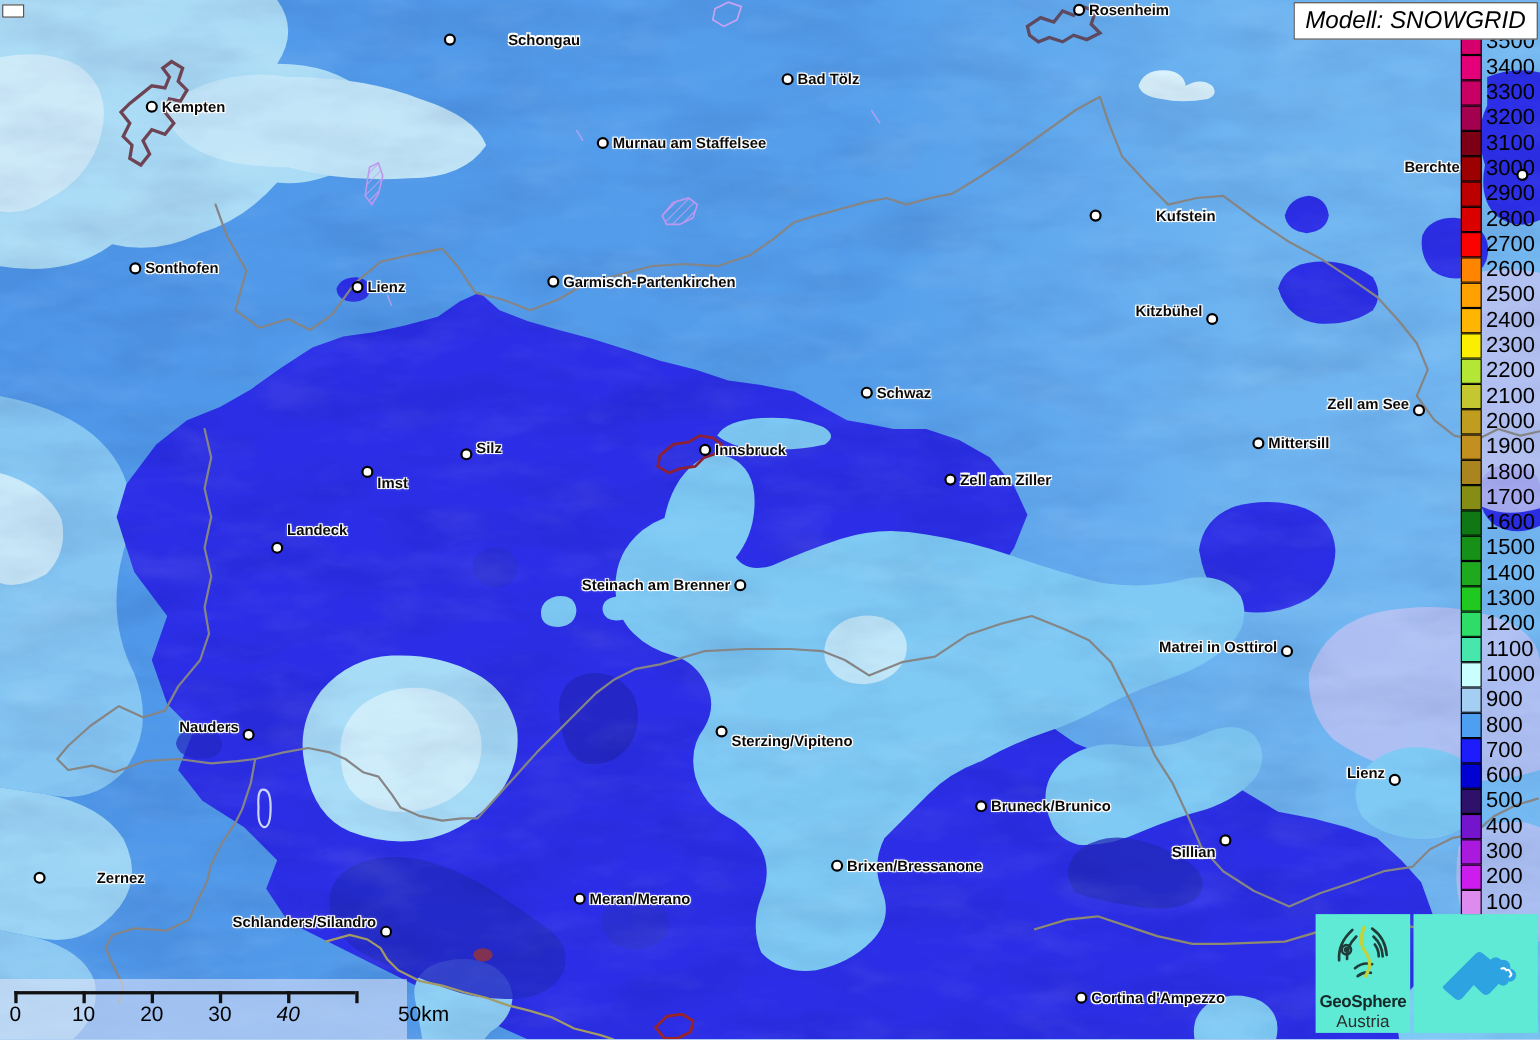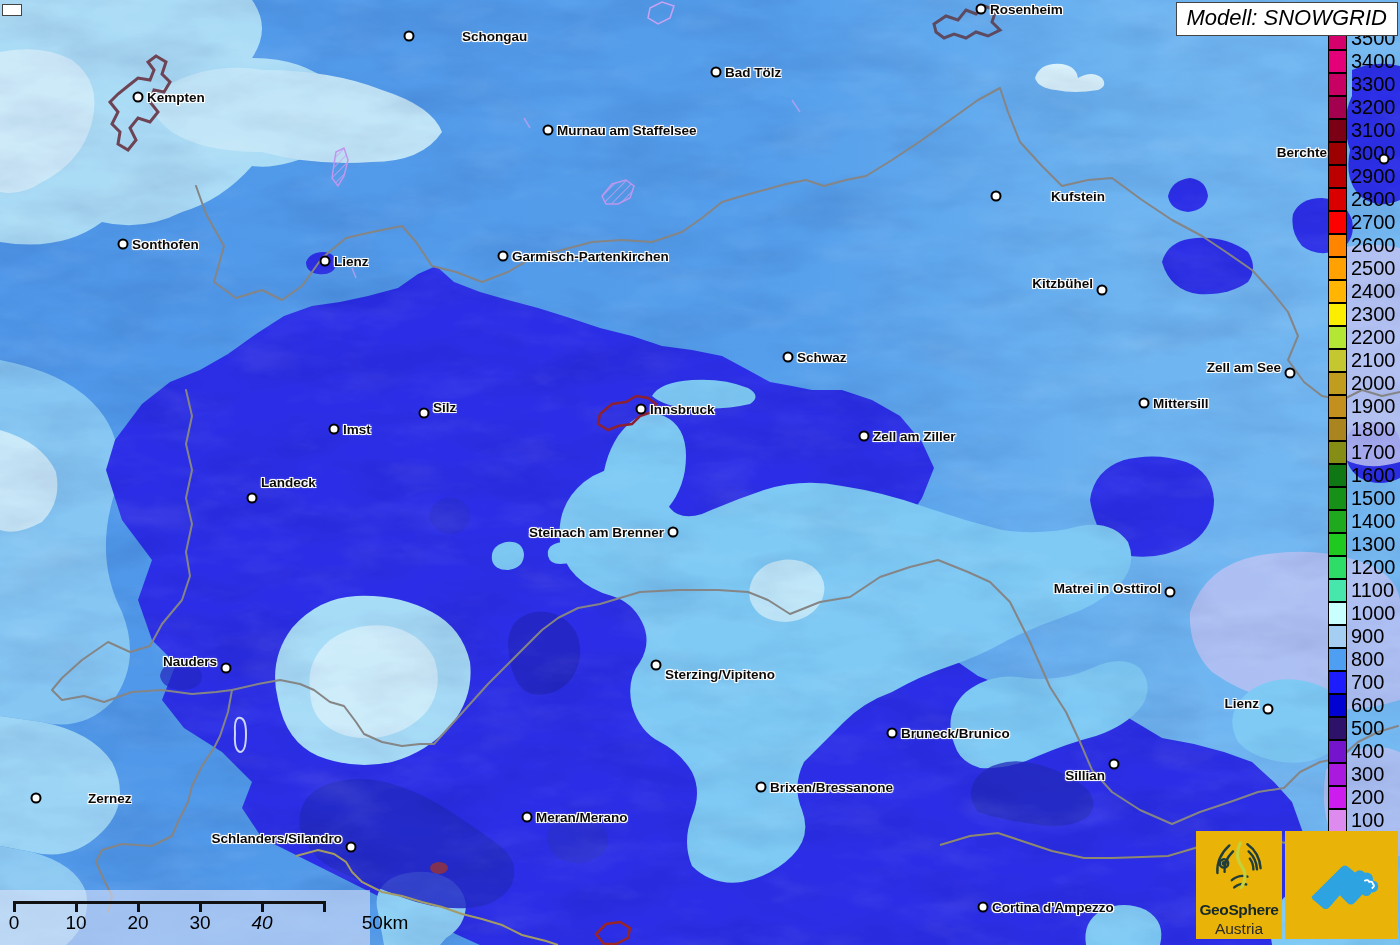--- a/index.html
+++ b/index.html
@@ -34,21 +34,21 @@
   .city-label.l{transform:translate(-100%,-50%);}
 
   
   .scalebar{position:absolute;left:0;top:890px;width:370px;height:55px;z-index:15;
             background:rgba(230,231,250,0.55);}
   .sb-line{position:absolute;left:13px;top:11px;width:310px;height:2.5px;background:#111;}
   .sb-tick{position:absolute;top:11px;width:2.5px;height:11px;background:#111;}
   .sb-lab{position:absolute;top:22px;font-size:19px;color:#000;transform:translateX(-50%);}
 
   
-  .brand{position:absolute;background:#eab308;z-index:15;}
+  .brand{position:absolute;background:#5eead4;z-index:15;}
   .brand.geos{left:1196px;top:831px;width:86px;height:108px;text-align:center;}
   .brand.geos svg{margin-top:6px;}
   .g1{font-size:15.5px;font-weight:bold;color:#15292a;letter-spacing:-0.4px;margin-top:0px;}
   .g2{font-size:15.5px;color:#2c2c2c;margin-top:1px;}
   .brand.blue{left:1285px;top:831px;width:113px;height:108px;display:flex;
               align-items:center;justify-content:center;}
 </style>
 </head>
 <body>
 
@@ -319,21 +319,21 @@
       <div class="city-label r" style="left: 797px; top: 357px;">Schwaz</div>
       <div class="city-dot" style="left: 1290px; top: 373px;"></div>
       <div class="city-label l" style="left: 1281px; top: 367px;">Zell am See</div>
       <div class="city-dot" style="left: 1144px; top: 403px;"></div>
       <div class="city-label r" style="left: 1153px; top: 403px;">Mittersill</div>
       <div class="city-dot" style="left: 424px; top: 413px;"></div>
       <div class="city-label r" style="left: 433px; top: 407px;">Silz</div>
       <div class="city-dot" style="left: 641px; top: 409px;"></div>
       <div class="city-label r" style="left: 650px; top: 409px;">Innsbruck</div>
       <div class="city-dot" style="left: 334px; top: 429px;"></div>
-      <div class="city-label r" style="left: 343px; top: 429px; text-align: center;">Imst</div>
+      <div class="city-label r" style="left: 343px; top: 439px; text-align: center;">Imst</div>
       <div class="city-dot" style="left: 864px; top: 436px;"></div>
       <div class="city-label r" style="left: 873px; top: 436px;">Zell am Ziller</div>
       <div class="city-dot" style="left: 252px; top: 498px;"></div>
       <div class="city-label r" style="left: 261px; top: 482px;">Landeck</div>
       <div class="city-dot" style="left: 673px; top: 532px;"></div>
       <div class="city-label l" style="left: 664px; top: 532px;">Steinach am Brenner</div>
       <div class="city-dot" style="left: 1170px; top: 592px;"></div>
       <div class="city-label l" style="left: 1161px; top: 588px;">Matrei in Osttirol</div>
       <div class="city-dot" style="left: 226px; top: 668px;"></div>
       <div class="city-label l" style="left: 217px; top: 661px;">Nauders</div>

